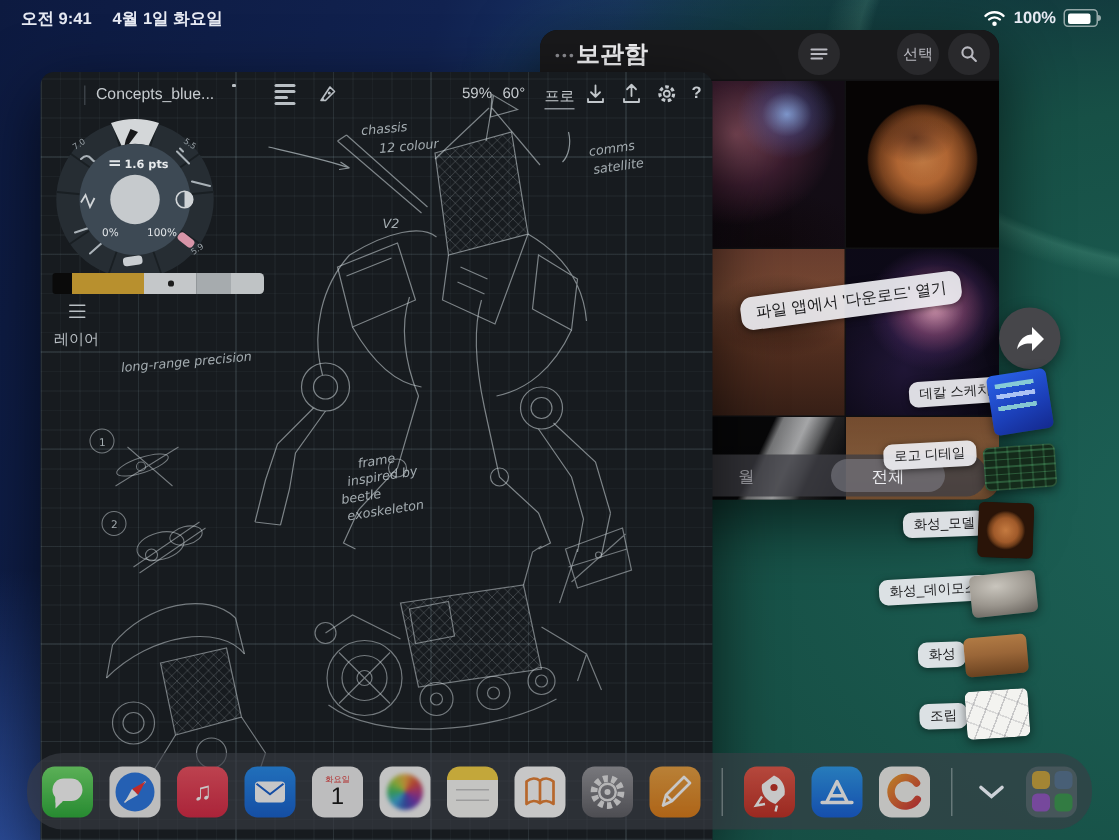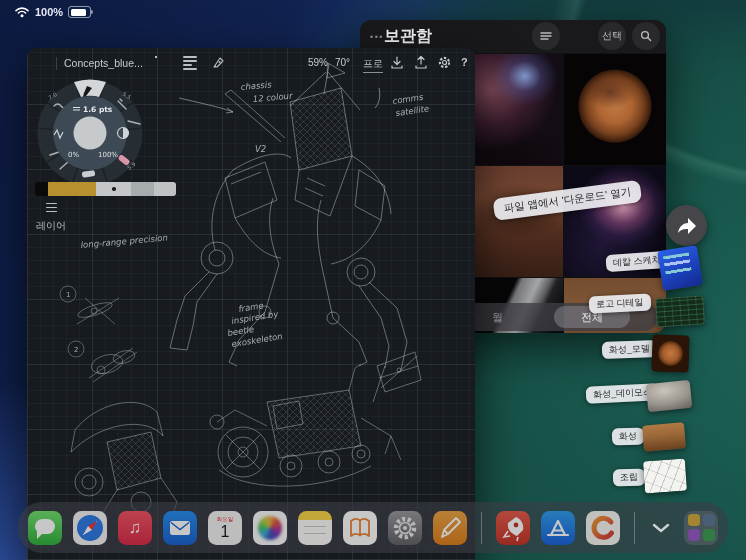--- a/index.html
+++ b/index.html
@@ -305,21 +305,21 @@
         <b style="top:0;width:14px"></b>
           <b style="top:4px;width:14px"></b>
           <b style="top:8px;width:9px"></b>
           <b style="top:12px;width:14px;height:2px"></b>
       </div>
       <svg class="nibic" width="15" height="15" viewBox="0 0 15 15">
         <path d="M3,12 L9,3 L12,6 L6,12 Z M3,12 l2,-1" fill="none" stroke="#b9bfc4" stroke-width="1.1" stroke-linejoin="round"></path>
         <circle cx="8.5" cy="7" r="1" fill="#b9bfc4"></circle>
         </svg>
       <span class="tb-zoom">59%</span>
-      <span class="tb-ang">70°</span>
+      <span class="tb-ang">60°</span>
       <span class="tb-pro">프로</span>
       <svg class="tb-dl" width="14" height="15" viewBox="0 0 14 15">
         <path d="M7,2 V9 M4,6.5 L7,9.5 L10,6.5 M2,11 v2 h10 v-2" fill="none" stroke="#c2c7cb" stroke-width="1.2" stroke-linecap="round" stroke-linejoin="round"></path>
         </svg>
       <svg class="tb-ul" width="14" height="15" viewBox="0 0 14 15">
         <path d="M7,9 V2 M4,4.5 L7,1.5 L10,4.5 M2,11 v2 h10 v-2" fill="none" stroke="#c2c7cb" stroke-width="1.2" stroke-linecap="round" stroke-linejoin="round"></path>
         </svg>
       <svg class="tb-gear" width="15" height="15" viewBox="0 0 15 15">
         <circle cx="7.5" cy="7.5" r="4.6" fill="none" stroke="#c2c7cb" stroke-width="2.1" stroke-dasharray="2.4 1.7"></circle>
         <circle cx="7.5" cy="7.5" r="2" fill="none" stroke="#c2c7cb" stroke-width="1.2"></circle>
@@ -478,20 +478,24 @@
     </div>
     <div class="dicon ic-applib">
       <b style="background:#d4aa3a"></b>
         <b style="background:#5a7a9a"></b>
         <b style="background:#9a5ad0"></b>
         <b style="background:#3aa050"></b>
     </div>
   </div>
 
   <div class="statusbar">
+    <div class="sb-left">
+      <span>오전 9:41</span>
+      <span>4월 1일 화요일</span>
+    </div>
     <div class="sb-right">
       <svg width="16" height="12" viewBox="0 0 16 12">
         <path d="M2,4.6 a8.6,8.6 0 0 1 12,0 M4.4,7 a5.2,5.2 0 0 1 7.2,0" fill="none" stroke="#fff" stroke-width="1.6" stroke-linecap="round"></path>
         <circle cx="8" cy="9.8" r="1.5" fill="#fff"></circle>
         </svg>
       <span>100%</span>
       <div class="batt">
           <i></i>
           <u></u>
         </div>

